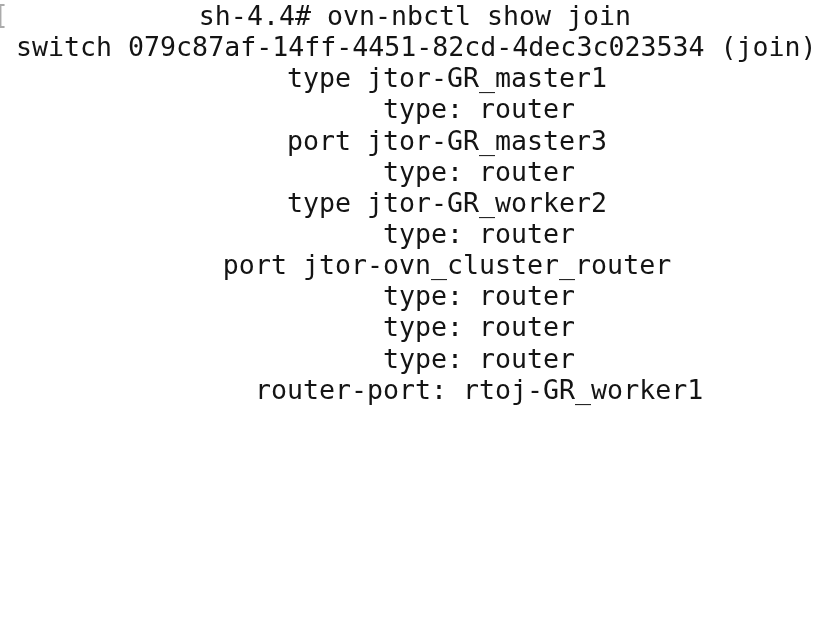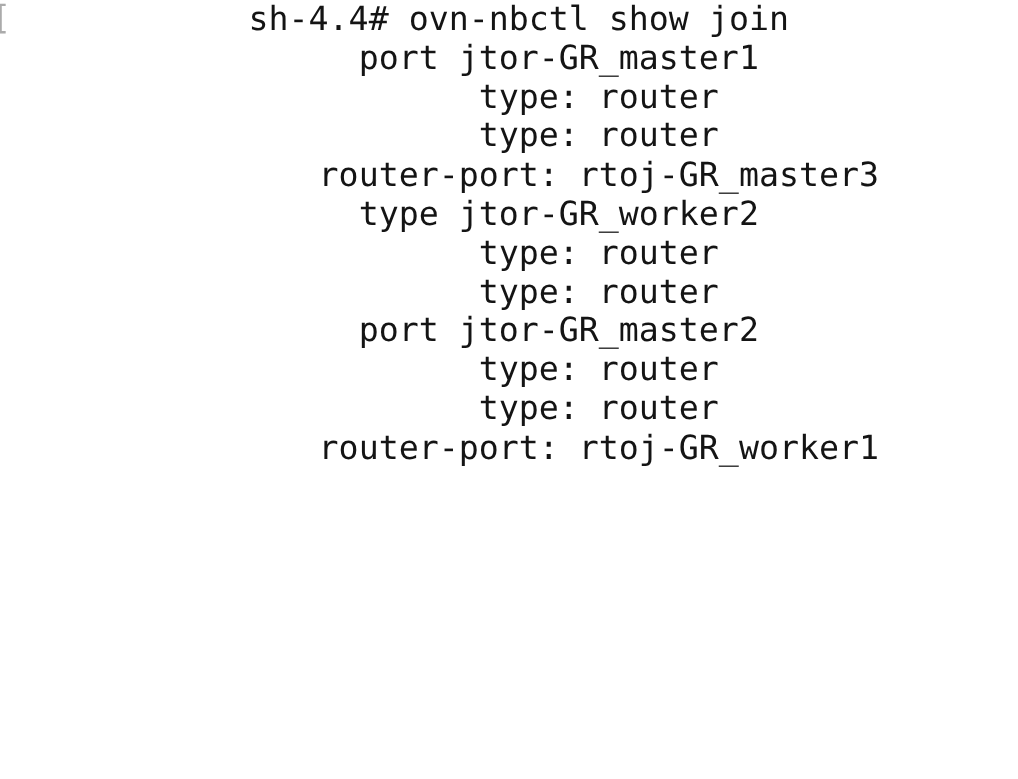--- a/index.html
+++ b/index.html
@@ -39,25 +39,26 @@
     line-height: 31.15px;
   }
 </style>
 </head>
 <body>
 
 <div class="terminal">
   <span class="bracket">[</span>
   <div class="terminal-lines">
       <div class="line">sh-4.4# ovn-nbctl show join</div>
-      <div class="line">    port jtor-GR_master1</div>
+      <div class="line">switch 079c87af-14ff-4451-82cd-4dec3c023534 (join)</div>
+      <div class="line">    type jtor-GR_master1</div>
       <div class="line">        type: router</div>
+      <div class="line">    port jtor-GR_master3</div>
       <div class="line">        type: router</div>
-      <div class="line">        router-port: rtoj-GR_master3</div>
       <div class="line">    type jtor-GR_worker2</div>
       <div class="line">        type: router</div>
+      <div class="line">    port jtor-ovn_cluster_router</div>
       <div class="line">        type: router</div>
-      <div class="line">    port jtor-GR_master2</div>
       <div class="line">        type: router</div>
       <div class="line">        type: router</div>
       <div class="line">        router-port: rtoj-GR_worker1</div>
     </div>
 </div>
 
 </body></html>

